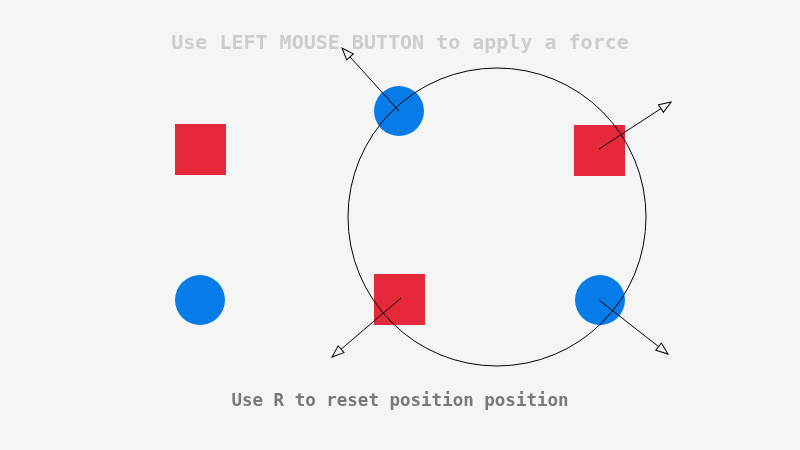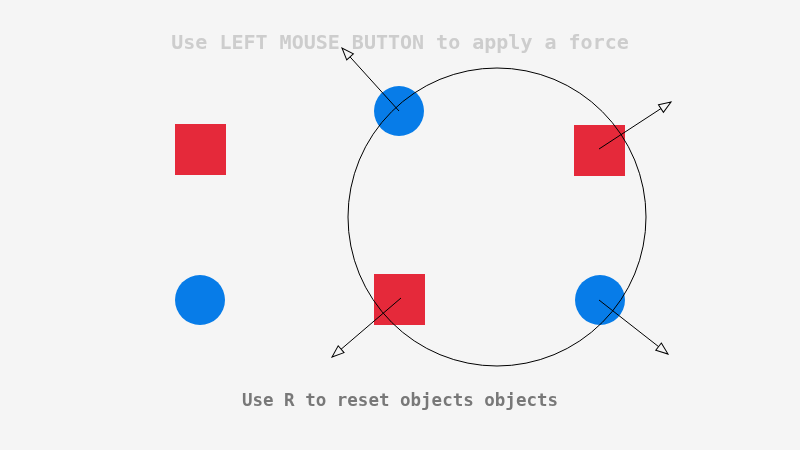--- a/index.html
+++ b/index.html
@@ -75,14 +75,14 @@
         <path d="M1,1 L13,5.5 L1,10 Z" fill="#f5f5f5" stroke="#000" stroke-width="1"></path>
       </marker>
     </defs>
   <circle cx="497" cy="217" r="149" fill="none" stroke="#000000" stroke-width="1"></circle>
       <line x1="399" y1="111" x2="342" y2="48" stroke="#000000" stroke-width="1" marker-end="url(#arrowhead)"></line>
       <line x1="599" y1="149" x2="671" y2="102" stroke="#000000" stroke-width="1" marker-end="url(#arrowhead)"></line>
       <line x1="401" y1="298" x2="332" y2="357" stroke="#000000" stroke-width="1" marker-end="url(#arrowhead)"></line>
       <line x1="599" y1="300" x2="668" y2="354" stroke="#000000" stroke-width="1" marker-end="url(#arrowhead)"></line>
     </svg>
 
-  <div class="instruction bottom">Use R to reset objects objects</div>
+  <div class="instruction bottom">Use R to reset position position</div>
 </div>
 
 </body></html>

